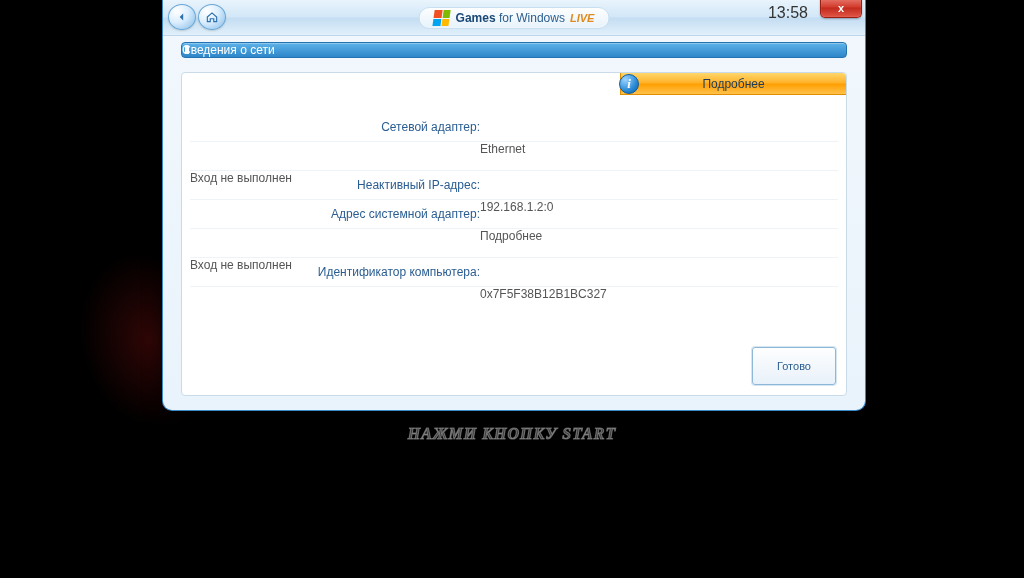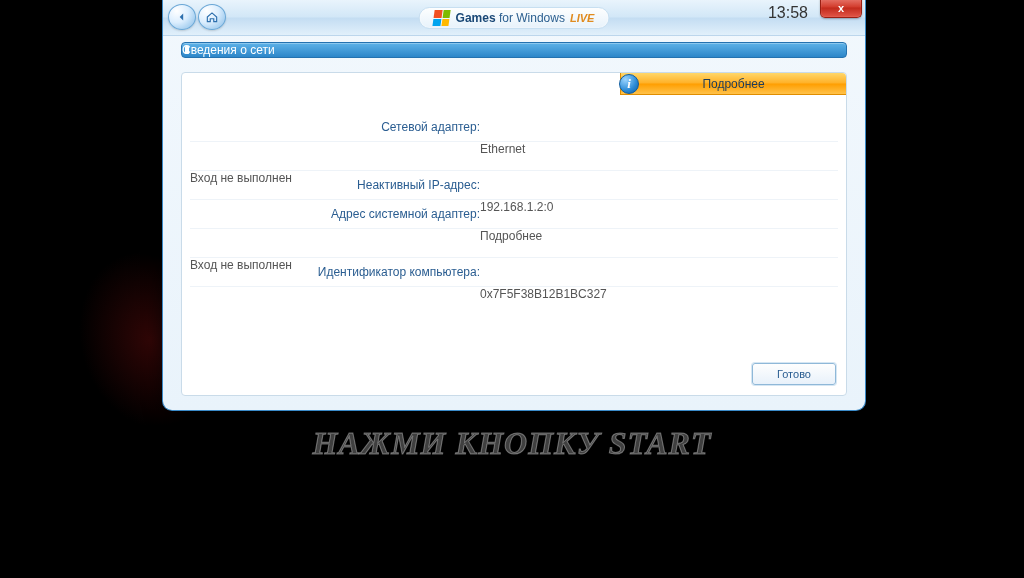--- a/index.html
+++ b/index.html
@@ -14,21 +14,21 @@
   position: absolute;
   left: 80px; top: 250px;
   width: 140px; height: 180px;
   background: radial-gradient(ellipse at center, rgba(80,10,10,0.6) 0%, rgba(0,0,0,0) 70%);
   transform: rotate(-15deg);
 }
 .press-start {
   position: absolute;
   left: 50%; top: 425px; transform: translateX(-50%);
   font-family: "Comic Sans MS", cursive;
-  font-size: 32px;
+  font-size: 16px;
   font-style: italic;
   font-weight: bold;
   color: rgba(255,255,255,0.25);
   -webkit-text-stroke: 1px rgba(255,255,255,0.35);
   letter-spacing: 1px;
   white-space: nowrap;
 }
 .copyright {
   position: absolute;
   left: 50%; top: 470px; transform: translateX(-50%);
@@ -161,21 +161,21 @@
   display: flex;
   height: 29px;
   align-items: center;
   border-bottom: 1px solid #eef3f8;
   font-size: 12px;
 }
 .row .label { width: 290px; color: #2a5d91; padding-left: 2px; }
 .row .value { color: #555; margin-top: 44px; }
 .done-btn {
   position: absolute; right: 10px; bottom: 10px;
-  width: 84px; height: 22px;
+  width: 84px; height: 38px;
   background: linear-gradient(#fefefe, #e8f1fa);
   border: 1px solid #8fb8d8;
   border-radius: 3px;
   color: #2a5d91; font-size: 11px;
   display: flex; align-items: center; justify-content: center;
   box-shadow: 0 0 0 1px #d5e6f3;
 }
 </style>
 </head>
 <body>

